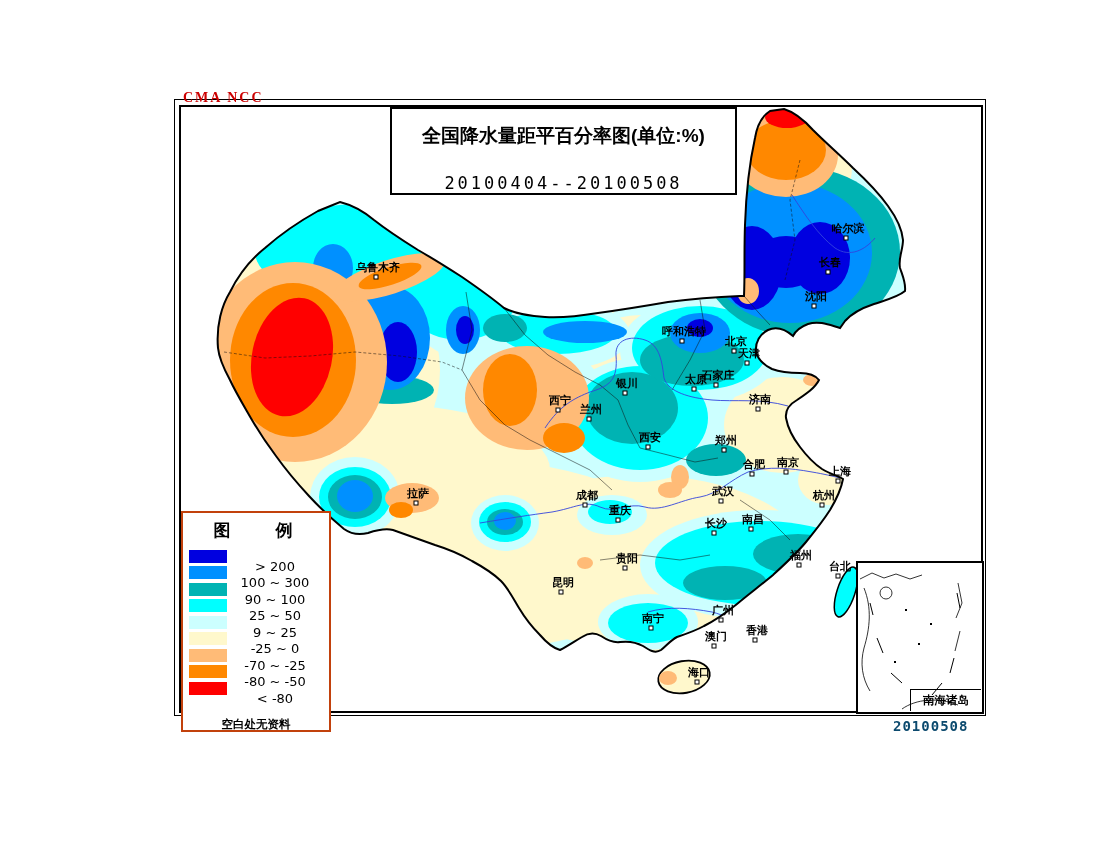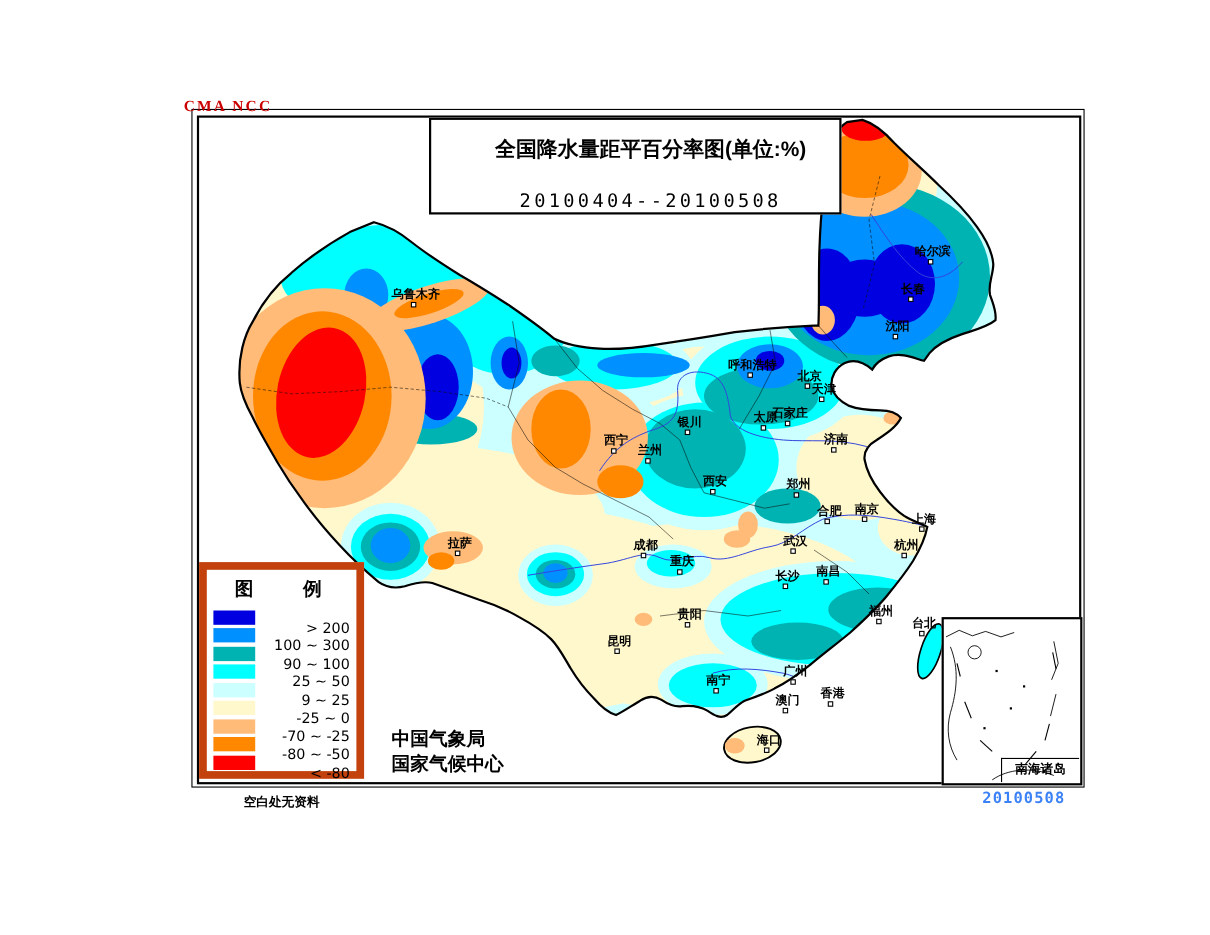--- a/index.html
+++ b/index.html
@@ -1,46 +1,46 @@
 <!DOCTYPE html>
 <html><head>
 <meta charset="utf-8">
 <style>
   html,body{margin:0;padding:0;background:#ffffff;}
   #stage{position:relative;width:1100px;height:850px;background:#ffffff;overflow:hidden;
          font-family:"Liberation Sans","DejaVu Sans",sans-serif;}
   
   .frame-outer{position:absolute;left:174px;top:99px;width:810px;height:615px;border:1px solid #000;}
   .frame-inner{position:absolute;left:179px;top:105px;width:800px;height:604px;border:2px solid #000;}
-  .cma-tag{position:absolute;left:167px;top:90px;color:#cc0000;font-family:"Liberation Serif","DejaVu Serif",serif;
+  .cma-tag{position:absolute;left:183px;top:90px;color:#cc0000;font-family:"Liberation Serif","DejaVu Serif",serif;
            font-size:14px;font-weight:bold;letter-spacing:2px;z-index:6;}
   
   .title-box{position:absolute;left:390px;top:107px;width:343px;height:84px;background:#ffffff;
-             border:2px solid #000;z-index:5;text-align:center;padding-left:28px;}
+             border:2px solid #000;z-index:5;text-align:center;}
   .title-line1{margin-top:14px;font-size:19px;font-weight:bold;color:#000;}
   .title-line2{margin-top:24px;font-size:17px;color:#000;font-family:"DejaVu Sans Mono","Liberation Mono",monospace;
                letter-spacing:3px;}
   
-  .legend-box{position:absolute;left:181px;top:511px;width:150px;height:197px;background:#ffffff;
-              border:7px solid #c2410c;z-index:5;box-sizing:border-box;padding:4px 6px 0 6px;}
+  .legend-box{position:absolute;left:181px;top:511px;width:150px;height:221px;background:#ffffff;
+              border:2px solid #c2410c;z-index:5;box-sizing:border-box;padding:4px 6px 0 6px;}
   .legend-title{text-align:center;font-size:17px;font-weight:bold;letter-spacing:14px;margin:2px 0 6px 8px;}
   .leg-row{display:flex;align-items:center;height:16.5px;}
   .leg-swatch{width:38px;height:13px;flex:none;}
-  .leg-label{flex:1;text-align:right;font-size:13px;color:#000;font-family:"DejaVu Sans","Liberation Sans",sans-serif;margin-top:20px;}
+  .leg-label{flex:1;text-align:center;font-size:13px;color:#000;font-family:"DejaVu Sans","Liberation Sans",sans-serif;margin-top:20px;}
   .legend-note{text-align:center;font-size:11.5px;font-weight:bold;margin-top:20px;color:#000;}
   
   .org-text{position:absolute;left:356px;top:660px;z-index:5;font-size:17px;font-weight:bold;color:#000;line-height:23px;}
   
   .inset-box{position:absolute;left:856px;top:561px;width:128px;height:153px;background:#ffffff;
              border:2px solid #000;z-index:5;box-sizing:border-box;}
   .inset-label-box{position:absolute;right:1px;bottom:1px;width:70px;height:21px;border:1px solid #000;
                    border-right:none;border-bottom:none;background:#fff;text-align:center;line-height:21px;
                    font-size:11.5px;font-weight:bold;}
   .date-stamp{position:absolute;left:893px;top:718px;z-index:6;font-size:14px;font-weight:bold;
-              font-family:"DejaVu Sans Mono","Liberation Mono",monospace;color:#3b82f6;letter-spacing:1px;}
+              font-family:"DejaVu Sans Mono","Liberation Mono",monospace;color:#0c4a6e;letter-spacing:1px;}
   svg{position:absolute;left:0;top:0;z-index:1;}
   .inset-svg{position:absolute;left:0;top:0;width:124px;height:149px;}
   .city-label{font-size:11px;font-weight:bold;fill:#000;font-family:"DejaVu Sans","Liberation Sans",sans-serif;}
 </style>
 </head>
 <body>
 
 <div id="stage">
 
   <svg width="1100" height="850" viewBox="0 0 1100 850">
@@ -418,24 +418,20 @@
           <span class="leg-label">-80 ~ -50</span>
         </div>
         <div class="leg-row">
           <span class="leg-swatch" style="background: rgb(255, 0, 0);"></span>
           <span class="leg-label">&lt; -80</span>
         </div>
       </div>
     <div class="legend-note">空白处无资料</div>
   </div>
 
-  <div class="org-text">
-    <div>中国气象局</div>
-    <div>国家气候中心</div>
-  </div>
 
   <div class="inset-box">
     <svg class="inset-svg" viewBox="0 0 124 149">
       <g stroke="#000" stroke-width="0.8" fill="none">
         <path d="M 2,16 L 14,10 26,15 38,11 52,16 64,12"></path>
         <circle cx="28" cy="30" r="6"></circle>
         <path d="M 6,25 C 14,45 12,65 6,85 C 2,100 4,115 12,128"></path>
         <path d="M 100,20 L 104,40 98,55"></path>
         <path d="M 102,68 L 97,88"></path>
         <path d="M 44,146 C 58,136 80,134 100,142"></path>

